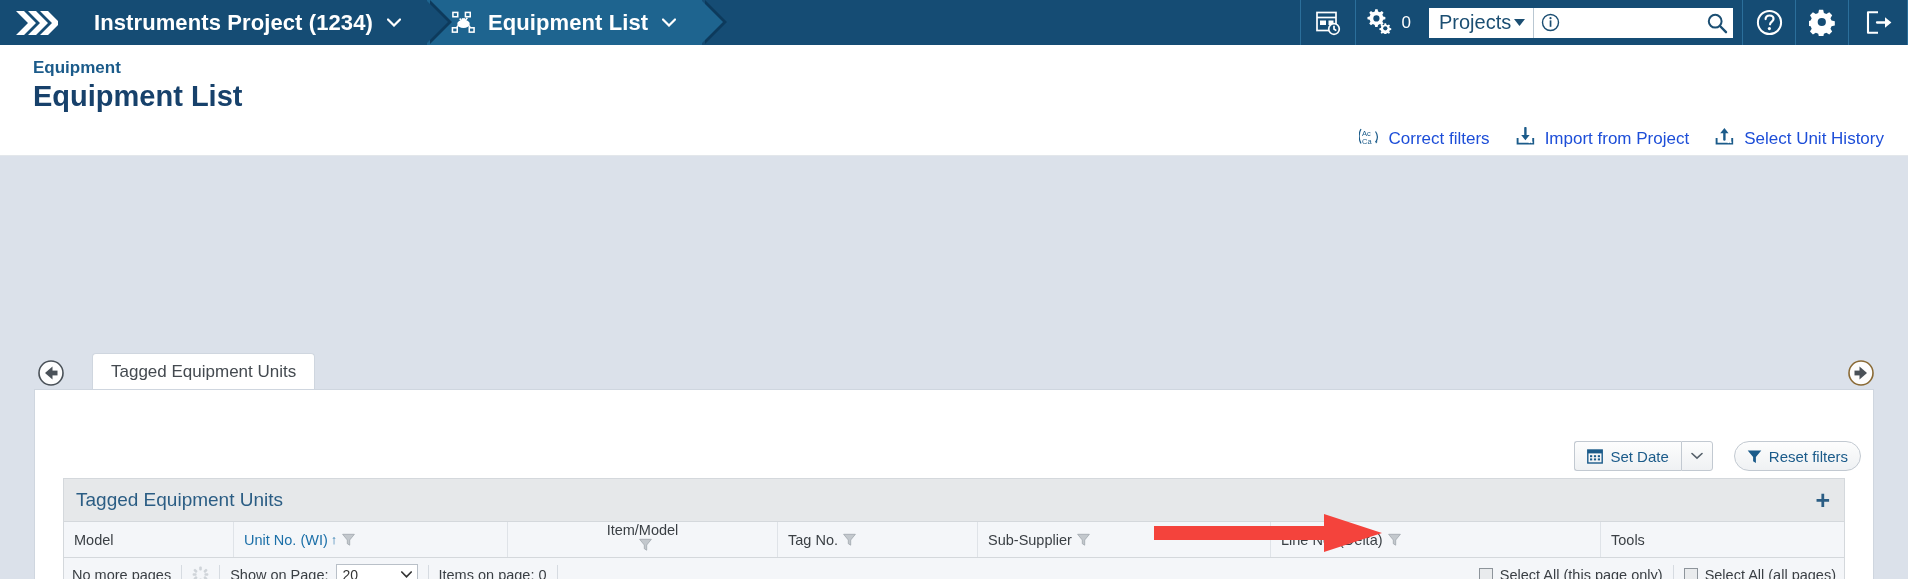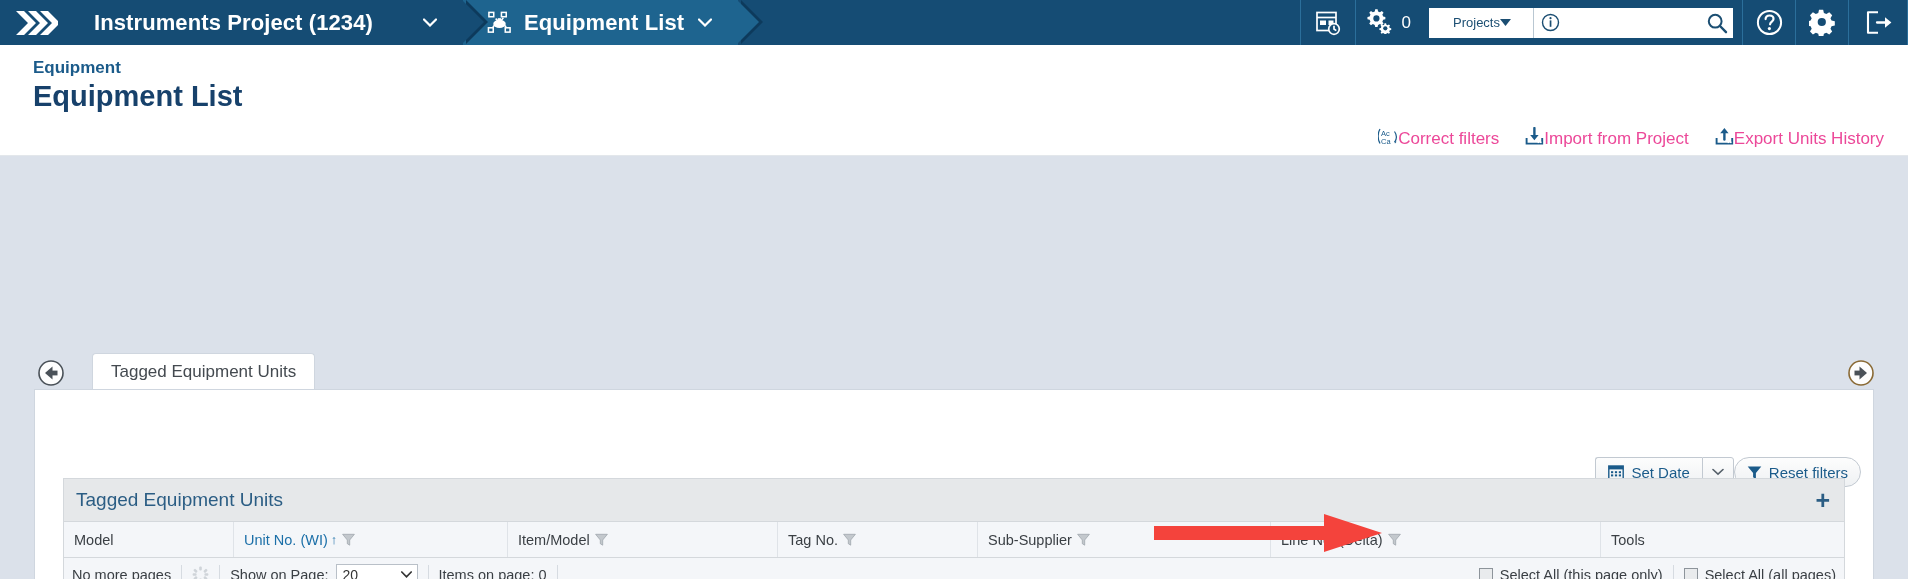--- a/index.html
+++ b/index.html
@@ -20,21 +20,21 @@
     width:72px; height:45px; background:#154c74;
     display:flex; align-items:center; justify-content:center;
     position:relative; z-index:6;
   }
   .logo-chev svg{ display:block; }
 
   .crumb{
     position:relative; height:45px; display:flex; align-items:center;
     padding:0 26px 0 26px; color:#ffffff;
   }
-  .crumb.c1{ background:#154c74; padding-left:22px; z-index:5;gap:36px;}
+  .crumb.c1{ background:#154c74; padding-left:22px; z-index:5;}
   .crumb.c2{ background:#1e648f; padding-left:38px; margin-left:-14px; z-index:4;}
   .crumb .ctext{ font-size:22px; font-weight:bold; letter-spacing:.1px; white-space:nowrap;}
   .crumb .cicon{ margin-right:12px; display:flex; align-items:center;}
   .crumb .caret{ margin-left:14px; display:flex; align-items:center;}
   
   .crumb::after{
     content:""; position:absolute; right:-21px; top:0;
     width:0; height:0; border-top:22.5px solid transparent;
     border-bottom:22.5px solid transparent;
     border-left:22px solid currentColor;
@@ -55,22 +55,22 @@
   .tb-sep{ width:1px; height:45px; background:#2b6f9b; }
   .tb-icon{
     height:45px; width:46px; display:flex; align-items:center; justify-content:center;
     color:#ffffff;
   }
   .tb-gear-count{ display:flex; align-items:center; height:45px; padding:0 12px 0 8px; color:#fff;}
   .tb-gear-count .num{ font-size:17px; margin-left:9px; }
 
   .proj-select{
     height:30px; width:104px; background:#ffffff; color:#1b4e72;
-    display:flex; align-items:center; justify-content:center;
-    padding:0 8px 0 10px; font-size:13px; margin-left:6px;
+    display:flex; align-items:center; justify-content:space-between;
+    padding:0 8px 0 10px; font-size:20px; margin-left:6px;
   }
   .proj-select .cv{ font-size:10px; color:#1b4e72;}
   .search-wrap{
     height:30px; width:200px; background:#ffffff;
     display:flex; align-items:center; border-left:1px solid #b9c7d2;
   }
   .search-info{ padding:0 6px 0 7px; display:flex; align-items:center;}
   .search-input{
     border:0; outline:0; flex:1; height:26px; font-size:14px;
     font-family:"Liberation Sans", sans-serif; color:#333; background:transparent; min-width:0;
@@ -78,21 +78,21 @@
   .search-btn{ width:32px; display:flex; align-items:center; justify-content:center; cursor:pointer;}
 
   
   .pagehead{
     position:absolute; left:0; top:45px; width:1908px; height:111px;
     background:#ffffff; border-bottom:1px solid #e3e7eb;
   }
   .bc{ position:absolute; left:33px; top:13px; font-size:17px; color:#1b5b8a; font-weight:bold;}
   .ptitle{ position:absolute; left:33px; top:35px; font-size:29px; color:#17416b; font-weight:bold;}
   .headacts{ position:absolute; right:24px; top:82px; display:flex; align-items:center; gap:26px;}
-  .headact{ display:flex; align-items:center; gap:0; color:#ec4899; font-size:17px; cursor:pointer; white-space:nowrap;}
+  .headact{ display:flex; align-items:center; gap:10px; color:#1d4ed8; font-size:17px; cursor:pointer; white-space:nowrap;}
 
   
   .bodyarea{
     position:absolute; left:0; top:156px; width:1908px; height:499px;
     background:#dbe1ea;
   }
   .navarrow{
     position:absolute; top:204px; width:26px; height:26px; cursor:pointer;
   }
   .navarrow.left{ left:38px; }
@@ -103,21 +103,21 @@
     height:37px; background:#ffffff; border:1px solid #cfd6df; border-bottom:none;
     border-radius:4px 4px 0 0; padding:0 18px; display:flex; align-items:center;
     font-size:17px; color:#444a50; cursor:pointer;
   }
 
   .card{
     position:absolute; left:34px; top:233px; width:1840px; height:315px;
     background:#ffffff; border:1px solid #cfd6df;
   }
 
-  .filterbar{ position:absolute; right:12px; top:51px; display:flex; align-items:flex-start; gap:0;margin-top:16px;}
+  .filterbar{ position:absolute; right:12px; top:51px; display:flex; align-items:flex-start; gap:21px;}
   .btn{
     height:30px; background:linear-gradient(#fdfdfd,#eff1f3);
     border:1px solid #c2c9d1; border-radius:15px;
     display:flex; align-items:center; justify-content:center;
     font-size:15px; color:#1b5b8a; padding:0 12px; cursor:pointer; white-space:nowrap;
   }
   .btn .bi{ margin-right:7px; display:flex; align-items:center;}
   .split{ display:flex; }
   .split .btn:first-child{ border-radius:3px 0 0 3px; border-right:none;}
   .split .btn.caretbtn{ border-radius:0 3px 3px 0; padding:0 9px;}
@@ -322,21 +322,21 @@
     <div class="headact">
       <span>
         <svg width="19" height="19" viewBox="0 0 19 19">
           <path d="M9.4 12.6 V4.6" stroke="#1b5b8a" stroke-width="2.4" stroke-linecap="round"></path>
           <polygon points="5.2,6.2 13.6,6.2 9.4,1" fill="#1b5b8a"></polygon>
           <path d="M1.6 11 V16.6 H17.2 V11" fill="none" stroke="#1b5b8a" stroke-width="1.9"></path>
           <rect x="12.6" y="14.6" width="1.5" height="1.5" fill="#ffffff"></rect>
           <rect x="15" y="14.6" width="1.5" height="1.5" fill="#ffffff"></rect>
         </svg>
       </span>
-      <span>Export Units History</span>
+      <span>Select Unit History</span>
     </div>
   </div>
 </div>
 
 <div class="bodyarea">
 
   <div class="navarrow left">
     <svg width="26" height="26" viewBox="0 0 26 26">
       <circle cx="13" cy="13" r="12" fill="#fdfdfd" stroke="#4a5158" stroke-width="1.6"></circle>
       <polygon points="14.5,6.5 14.5,19.5 7,13" fill="#4a5158"></polygon>
@@ -406,21 +406,21 @@
         </div>
         <div class="gh link" style="width:274px;">
           <span>Unit No. (WI)</span>
           <span class="sortup">↑</span>
           <span class="funnel">
             <svg width="13" height="13" viewBox="0 0 13 13">
                 <polygon points="0.6,1.3 12.4,1.3 7.7,7 7.7,12.2 5.3,10.7 5.3,7" fill="#c3c8cd" stroke="#9aa1a8" stroke-width="0.7"></polygon>
               </svg>
           </span>
         </div>
-        <div class="gh" style="width:270px;">
+        <div class="gh" style="width:270px;flex-direction:column;">
           <span>Item/Model</span>
           <span class="funnel">
             <svg width="13" height="13" viewBox="0 0 13 13">
                 <polygon points="0.6,1.3 12.4,1.3 7.7,7 7.7,12.2 5.3,10.7 5.3,7" fill="#c3c8cd" stroke="#9aa1a8" stroke-width="0.7"></polygon>
               </svg>
           </span>
         </div>
         <div class="gh" style="width:200px;">
           <span>Tag No.</span>
           <span class="funnel">

